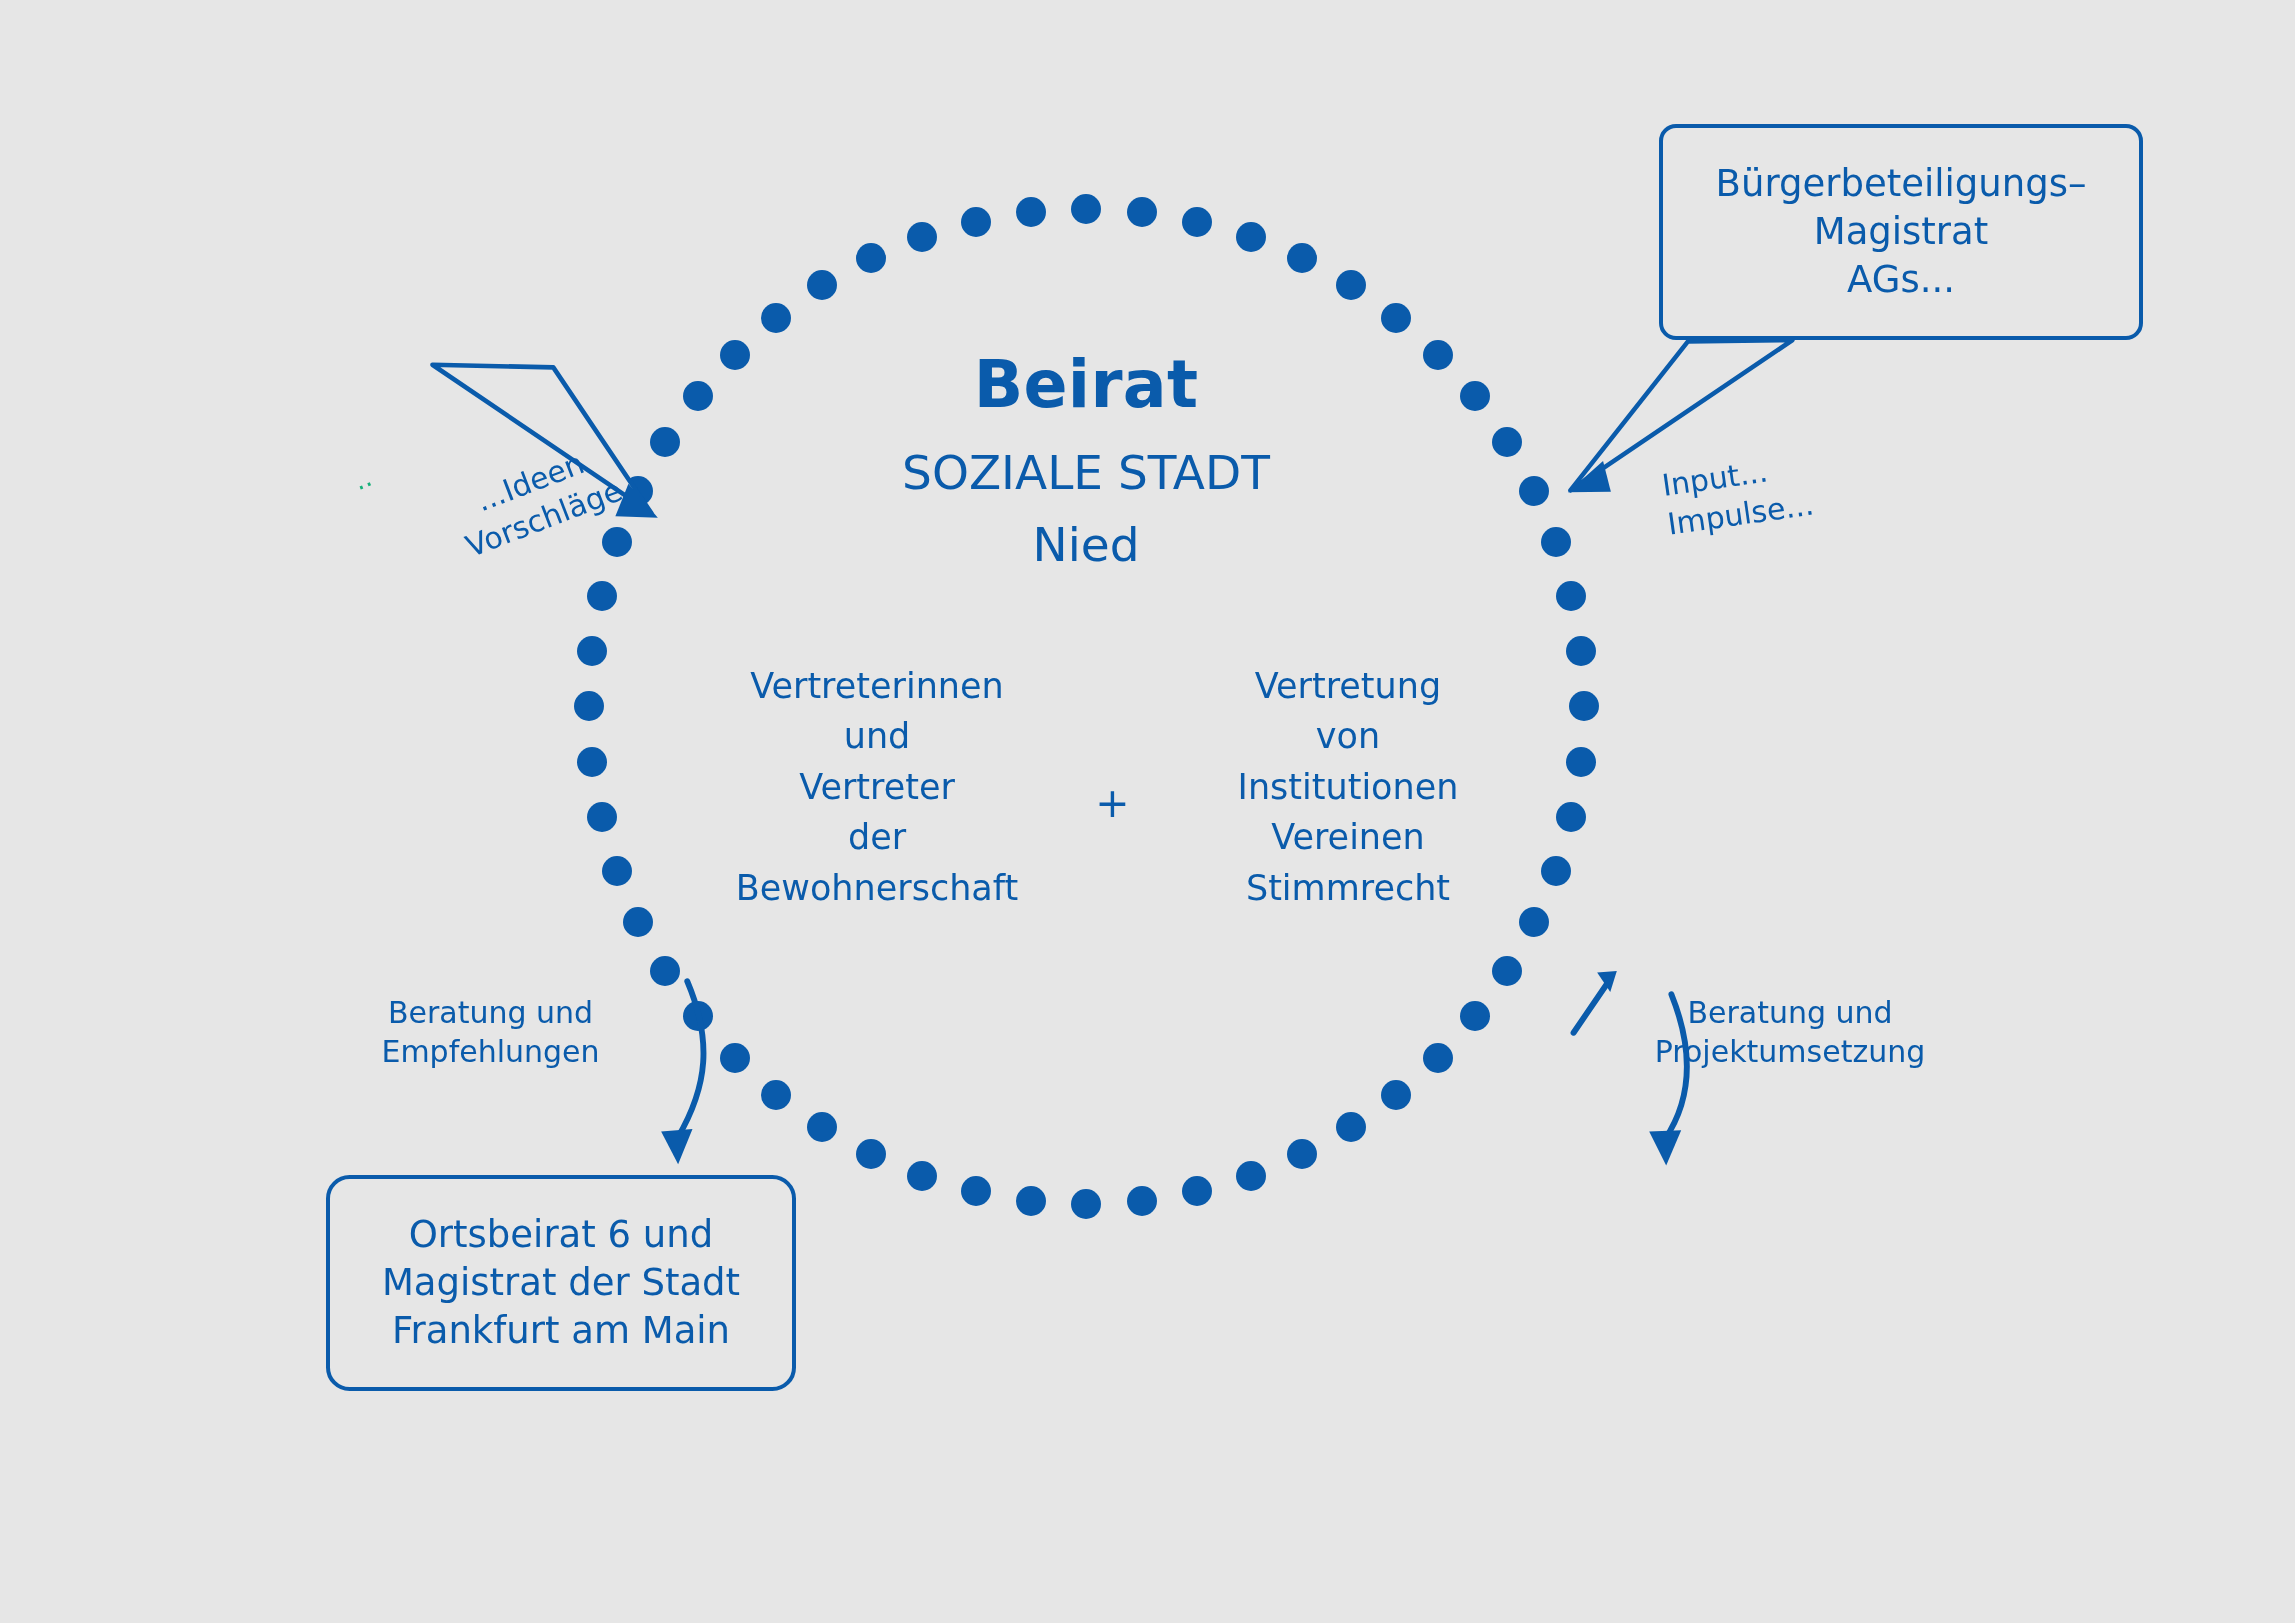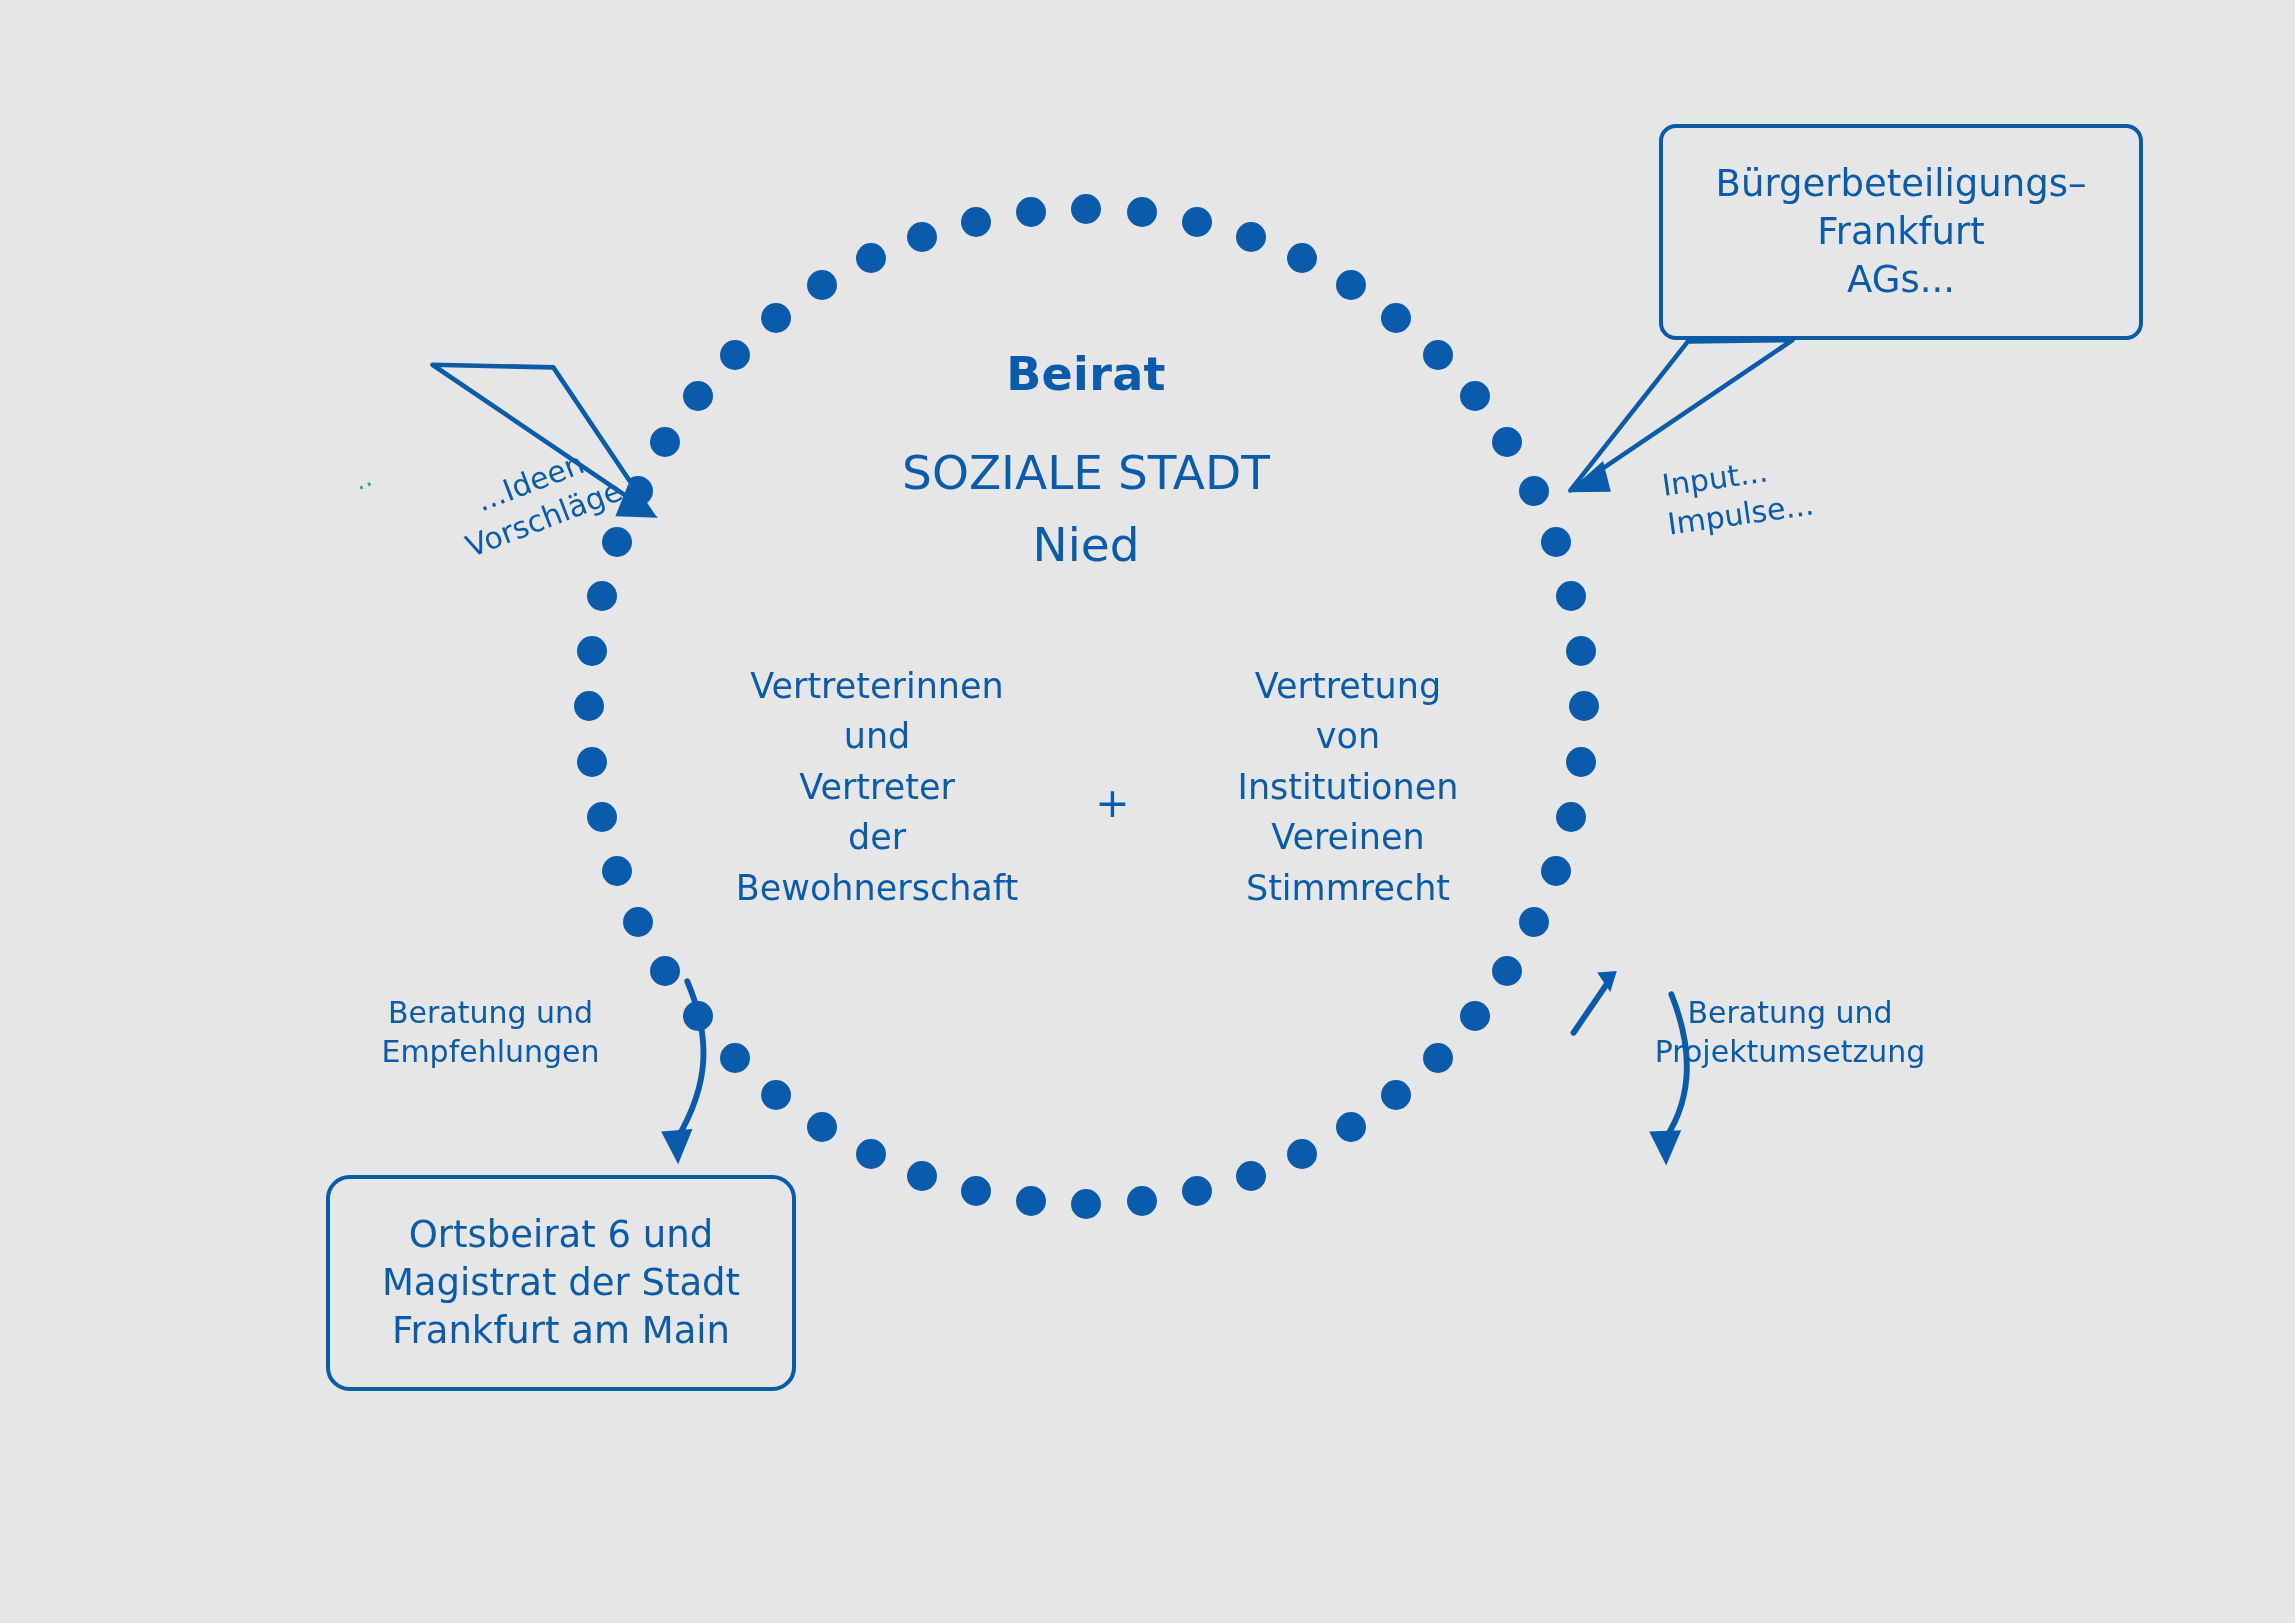--- a/index.html
+++ b/index.html
@@ -39,21 +39,21 @@
   .center-block {
     position: absolute;
     text-align: center;
     color: #0a5bab;
     line-height: 1.18;
   }
   #beirat-title {
     left: 785px;
     top: 347px;
     width: 602px;
-    font-size: 46px;
+    font-size: 65px;
     font-weight: 700;
     letter-spacing: 0.3px;
   }
   #beirat-sub1 {
     left: 785px;
     top: 445px;
     width: 602px;
     font-size: 47px;
     font-weight: 400;
   }
@@ -290,21 +290,21 @@
   </svg>
 
   <svg class="arrow-svg" style="left:1567px; top:967px; width:118px; height:79px;" viewBox="0 0 180 120">
     <path d="M10 100 L66 18" fill="none" stroke="#0a5bab" stroke-width="9" stroke-linecap="round"></path>
     <path d="M46 8 L76 6 L66 38 Z" fill="#0a5bab"></path>
   </svg>
 
 
   <div class="box" id="box-buerger">
     <span style="white-space:pre-line">Bürgerbeteiligungs–
-Frankfurt
+Magistrat
 AGs...</span>
   </div>
 
   <div class="box" id="box-ortsbeirat">
     <span style="white-space:pre-line">Ortsbeirat 6 und
 Magistrat der Stadt
 Frankfurt am Main</span>
   </div>
 
 

